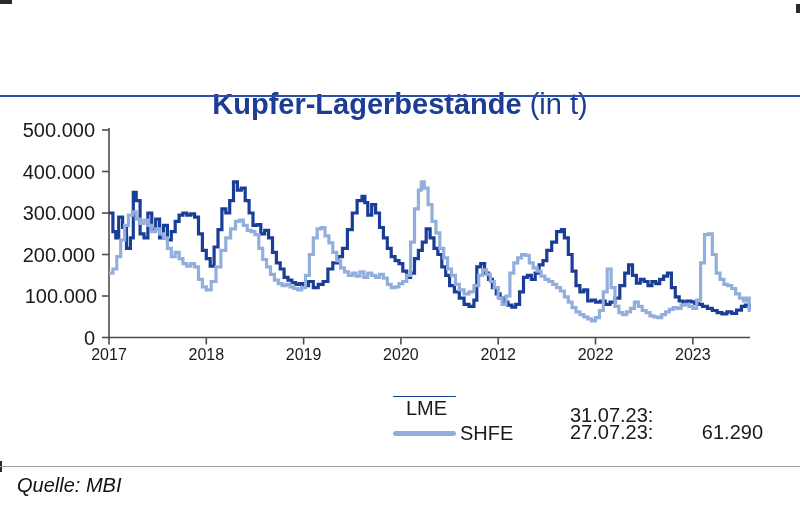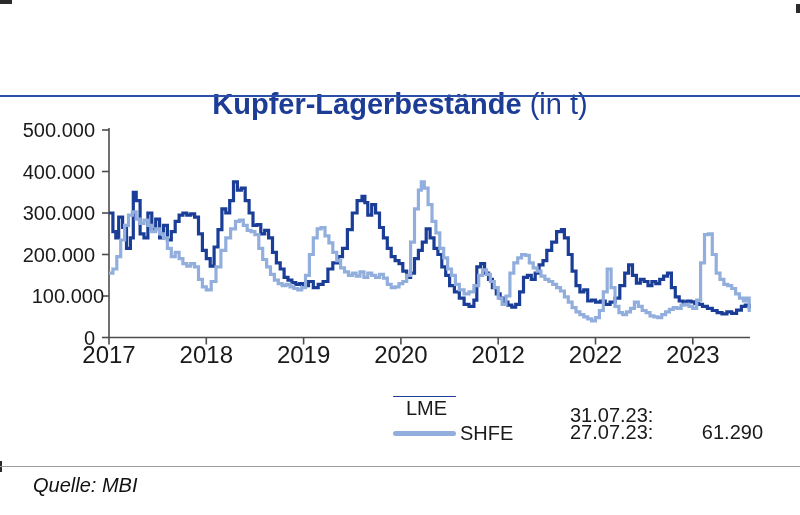--- a/index.html
+++ b/index.html
@@ -3,29 +3,29 @@
 <meta charset="utf-8">
 <style>
   html,body{margin:0;padding:0;background:#ffffff;}
   body{width:800px;height:515px;position:relative;overflow:hidden;
        font-family:"Liberation Sans","DejaVu Sans",sans-serif;color:#1a1a1a;}
   .abs{position:absolute;}
   #title{top:56px;left:0;width:800px;text-align:center;font-size:29px;margin-top:32px;}
   #title .t-main{font-weight:bold;}
   #rule-top{top:95px;left:0;width:800px;height:2px;}
   .ytick-label{position:absolute;width:92px;text-align:right;font-size:20px;line-height:22px;}
-  .xtick-label{position:absolute;width:70px;text-align:center;font-size:24px;line-height:22px;}
+  .xtick-label{position:absolute;width:70px;text-align:center;font-size:16px;line-height:22px;}
   #legend{top:396px;left:393px;}
   .leg-row{position:absolute;left:0;height:24px;display:flex;align-items:center;}
   .leg-line{width:63px;height:5px;border-radius:3px;margin-right:4px;}
   .leg-label{font-size:20px;}
   .leg-date{position:absolute;font-size:20px;left:177px;width:110px;}
   .leg-value{position:absolute;font-size:20px;left:287px;width:83px;text-align:right;}
   #rule-bottom{top:466px;left:0;width:800px;height:1px;}
-  #source{top:474px;left:17px;font-size:20px;font-style:italic;color:#111;margin-left:16px;}
+  #source{top:474px;left:17px;font-size:20px;font-style:italic;color:#111;}
   .corner{background:#2b2b2b;}
 </style>
 </head>
 <body>
 
 <div class="abs corner" style="top:0;left:0;width:12px;height:4px;"></div>
 <div class="abs corner" style="top:4px;right:0;width:4px;height:9px;"></div>
 <div class="abs corner" style="top:461px;left:0;width:2px;height:11px;"></div>
 
 <div id="title" class="abs" style="color: rgb(28, 60, 150);">
@@ -48,21 +48,21 @@
     <line x1="400.9" y1="337.5" x2="400.9" y2="344.5" stroke="#4d4d4d" stroke-width="1.6"></line>
     <line x1="498.2" y1="337.5" x2="498.2" y2="344.5" stroke="#4d4d4d" stroke-width="1.6"></line>
     <line x1="595.5" y1="337.5" x2="595.5" y2="344.5" stroke="#4d4d4d" stroke-width="1.6"></line>
     <line x1="692.8" y1="337.5" x2="692.8" y2="344.5" stroke="#4d4d4d" stroke-width="1.6"></line>
     <path d="M109.0 213.0 H112.9 V231.7 H115.8 V237.9 H118.7 V217.2 H122.6 V227.5 H126.5 V248.3 H130.4 V237.9 H133.3 V192.3 H136.2 V200.6 H140.1 V233.8 H144.0 V237.9 H147.9 V213.0 H151.8 V229.6 H155.7 V219.2 H159.6 V237.9 H163.5 V225.4 H167.4 V240.0 H171.3 V231.7 H175.2 V221.3 H179.1 V215.1 H182.9 V213.0 H186.8 V215.1 H190.7 V213.8 H194.6 V217.2 H198.5 V233.8 H202.4 V250.3 H206.3 V258.6 H210.2 V266.1 H214.1 V247.0 H218.0 V229.6 H221.9 V208.8 H225.8 V213.0 H229.7 V200.6 H233.5 V181.9 H237.4 V190.2 H241.3 V188.1 H245.2 V200.6 H249.1 V213.0 H253.0 V225.4 H256.9 V224.6 H260.8 V233.8 H264.7 V230.4 H268.6 V237.9 H272.5 V252.4 H276.4 V262.8 H280.2 V269.0 H284.1 V277.3 H288.0 V280.2 H291.9 V282.7 H295.8 V284.4 H299.7 V283.6 H303.6 V285.6 H308.5 V281.5 H313.3 V287.7 H318.2 V284.4 H323.1 V281.5 H327.9 V269.0 H332.8 V262.8 H337.7 V256.6 H342.5 V248.3 H347.4 V229.6 H352.3 V213.0 H357.1 V200.6 H362.0 V196.4 H364.9 V202.6 H367.8 V215.1 H371.7 V204.7 H375.6 V213.0 H379.5 V227.5 H383.4 V237.9 H387.3 V248.3 H391.2 V256.6 H395.1 V260.7 H399.0 V263.6 H402.8 V271.1 H406.7 V277.3 H410.6 V273.2 H414.5 V258.6 H418.4 V250.3 H422.3 V242.1 H426.2 V228.8 H430.1 V237.9 H434.0 V248.3 H437.9 V254.5 H441.8 V266.9 H445.7 V275.3 H449.6 V285.6 H454.4 V291.9 H459.3 V298.1 H464.1 V304.3 H469.0 V306.4 H473.9 V300.1 H476.8 V266.9 H480.7 V263.6 H484.6 V273.2 H488.5 V279.4 H492.4 V287.7 H496.3 V293.9 H500.1 V298.1 H504.0 V302.2 H507.9 V305.1 H511.8 V307.2 H515.7 V304.3 H519.6 V291.9 H523.5 V277.3 H527.4 V275.3 H531.3 V279.4 H535.2 V273.2 H539.1 V264.9 H543.0 V260.7 H546.8 V250.3 H551.7 V242.1 H556.6 V231.7 H561.4 V229.6 H564.4 V237.9 H568.3 V254.5 H572.1 V271.1 H576.0 V285.6 H579.9 V291.9 H583.8 V289.8 H587.7 V301.0 H591.6 V300.1 H595.5 V302.2 H600.4 V301.0 H605.2 V304.3 H610.1 V302.2 H615.0 V298.1 H619.8 V285.6 H624.7 V273.2 H628.6 V264.9 H632.5 V275.3 H636.4 V283.1 H640.3 V279.4 H644.1 V281.5 H648.0 V285.6 H651.9 V281.5 H655.8 V283.6 H659.7 V279.4 H663.6 V276.1 H667.5 V273.2 H671.4 V287.7 H675.3 V296.8 H679.2 V301.0 H683.1 V302.2 H687.0 V301.0 H690.9 V301.8 H694.7 V303.5 H698.6 V304.3 H702.5 V306.4 H707.4 V308.4 H712.3 V310.5 H717.1 V312.6 H722.0 V313.8 H726.9 V311.8 H731.7 V313.4 H736.6 V310.1 H741.4 V306.4 H745.3 V305.1 H749.2 V309.1" fill="none" stroke="#1a3e97" stroke-width="3.2" stroke-linejoin="miter" stroke-linecap="butt"></path>
     <path d="M109.0 273.2 H112.9 V269.0 H116.8 V256.6 H120.7 V240.0 H124.6 V225.4 H128.5 V215.1 H132.4 V211.8 H136.2 V219.2 H140.1 V223.4 H144.0 V220.1 H147.9 V225.4 H151.8 V231.7 H155.7 V228.8 H159.6 V233.8 H163.5 V237.9 H167.4 V248.3 H171.3 V256.6 H175.2 V252.4 H179.1 V258.6 H182.9 V263.6 H186.8 V266.1 H190.7 V263.6 H194.6 V266.9 H198.5 V279.4 H202.4 V286.9 H206.3 V289.8 H211.2 V281.5 H216.0 V266.9 H220.9 V250.3 H225.8 V237.9 H230.6 V228.8 H235.5 V221.3 H239.4 V220.1 H243.3 V225.4 H247.2 V230.4 H251.1 V231.7 H254.9 V234.6 H258.8 V248.3 H262.7 V259.5 H266.6 V266.9 H270.5 V274.4 H274.4 V280.2 H278.3 V283.6 H282.2 V285.6 H286.1 V284.4 H290.0 V286.9 H293.9 V288.5 H297.8 V289.8 H301.7 V287.7 H305.5 V275.3 H309.4 V254.5 H313.3 V237.9 H317.2 V228.8 H321.1 V227.5 H325.0 V235.8 H328.9 V242.9 H332.8 V252.4 H336.7 V260.7 H340.6 V267.8 H344.5 V271.9 H348.4 V275.3 H352.3 V273.2 H356.1 V276.1 H360.0 V271.9 H363.9 V277.3 H367.8 V273.2 H371.7 V275.3 H375.6 V277.3 H379.5 V274.4 H383.4 V278.2 H387.3 V284.4 H391.2 V287.7 H395.1 V286.9 H399.0 V283.6 H402.8 V281.5 H406.7 V275.3 H410.6 V242.1 H414.5 V208.8 H418.4 V190.2 H421.3 V181.9 H424.3 V188.1 H428.1 V204.7 H432.0 V221.3 H435.9 V232.9 H439.8 V248.3 H443.7 V257.8 H447.6 V269.0 H451.5 V275.3 H455.4 V284.4 H459.3 V289.8 H464.1 V293.9 H469.0 V291.9 H473.9 V285.6 H478.7 V275.3 H482.6 V269.9 H486.5 V274.4 H490.4 V281.5 H494.3 V287.7 H498.2 V298.1 H502.1 V304.3 H506.0 V296.0 H509.9 V273.2 H513.8 V262.8 H517.7 V257.8 H521.6 V254.5 H525.4 V255.3 H529.3 V262.8 H533.2 V267.8 H537.1 V271.1 H541.0 V276.1 H544.9 V279.4 H548.8 V281.5 H552.7 V284.4 H556.6 V287.7 H560.5 V291.0 H564.4 V296.8 H568.3 V302.2 H572.1 V307.6 H576.0 V311.8 H579.9 V314.7 H583.8 V316.8 H587.7 V318.8 H591.6 V320.9 H595.5 V317.6 H599.4 V310.5 H603.3 V291.9 H607.2 V269.0 H611.1 V287.7 H615.0 V306.4 H618.9 V312.6 H622.7 V314.7 H626.6 V311.8 H630.5 V308.4 H634.4 V302.2 H638.3 V306.4 H642.2 V310.5 H646.1 V312.6 H650.0 V315.9 H653.9 V316.8 H657.8 V317.6 H661.7 V314.7 H665.6 V311.8 H669.4 V309.3 H673.3 V307.6 H677.2 V308.4 H681.1 V305.1 H685.0 V304.3 H688.9 V306.4 H692.8 V308.4 H696.7 V300.1 H700.6 V262.8 H704.5 V234.6 H708.4 V233.8 H712.3 V254.5 H716.2 V273.2 H720.0 V279.4 H723.9 V284.4 H727.8 V285.6 H731.7 V288.5 H735.6 V293.9 H739.5 V298.1 H743.4 V301.0 H746.3 V298.1 H749.2 V312.1" fill="none" stroke="#92aedc" stroke-width="3.2" stroke-linejoin="miter" stroke-linecap="butt"></path>
   </svg>
 
 <div id="ylabels" class="abs" style="top:0;left:0;">
     <div class="ytick-label" style="left: 3px; top: 326.5px; color: rgb(26, 26, 26);">0</div>
-    <div class="ytick-label" style="left: 12px; top: 285px; color: rgb(26, 26, 26);">100.000</div>
+    <div class="ytick-label" style="left: 5px; top: 285px; color: rgb(26, 26, 26);">100.000</div>
     <div class="ytick-label" style="left: 3px; top: 243.5px; color: rgb(26, 26, 26);">200.000</div>
     <div class="ytick-label" style="left: 3px; top: 202px; color: rgb(26, 26, 26);">300.000</div>
     <div class="ytick-label" style="left: 3px; top: 160.5px; color: rgb(26, 26, 26);">400.000</div>
     <div class="ytick-label" style="left: 3px; top: 119px; color: rgb(26, 26, 26);">500.000</div>
   </div>
 <div id="xlabels" class="abs" style="top:0;left:0;">
     <div class="xtick-label" style="left: 74px; top: 344px; color: rgb(26, 26, 26);">2017</div>
     <div class="xtick-label" style="left: 171.3px; top: 344px; color: rgb(26, 26, 26);">2018</div>
     <div class="xtick-label" style="left: 268.6px; top: 344px; color: rgb(26, 26, 26);">2019</div>
     <div class="xtick-label" style="left: 365.9px; top: 344px; color: rgb(26, 26, 26);">2020</div>

